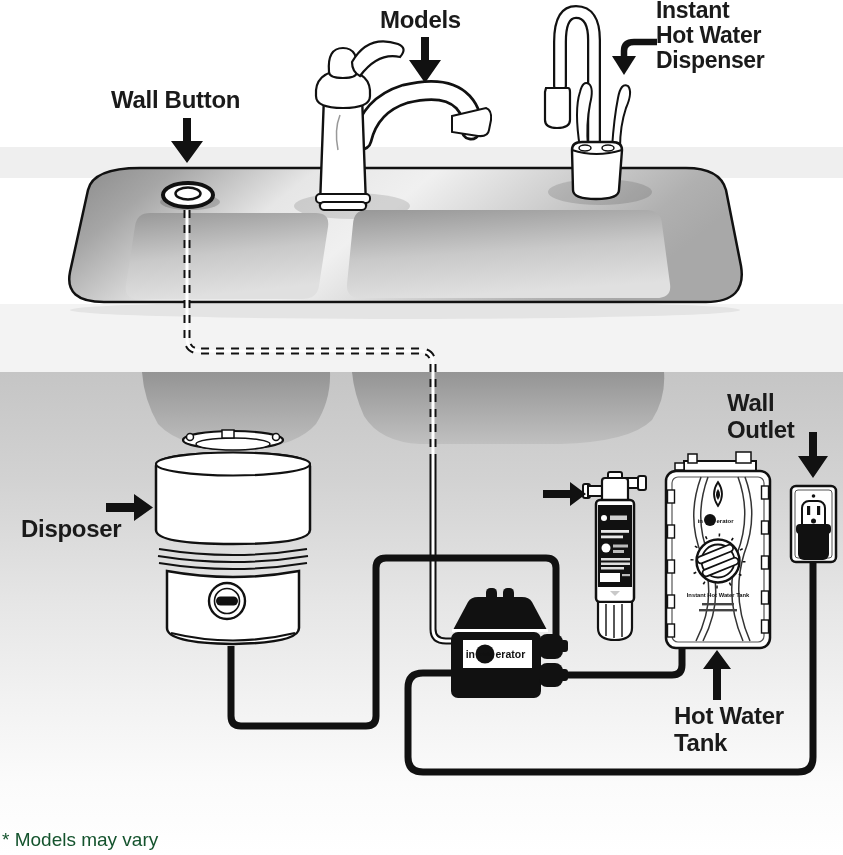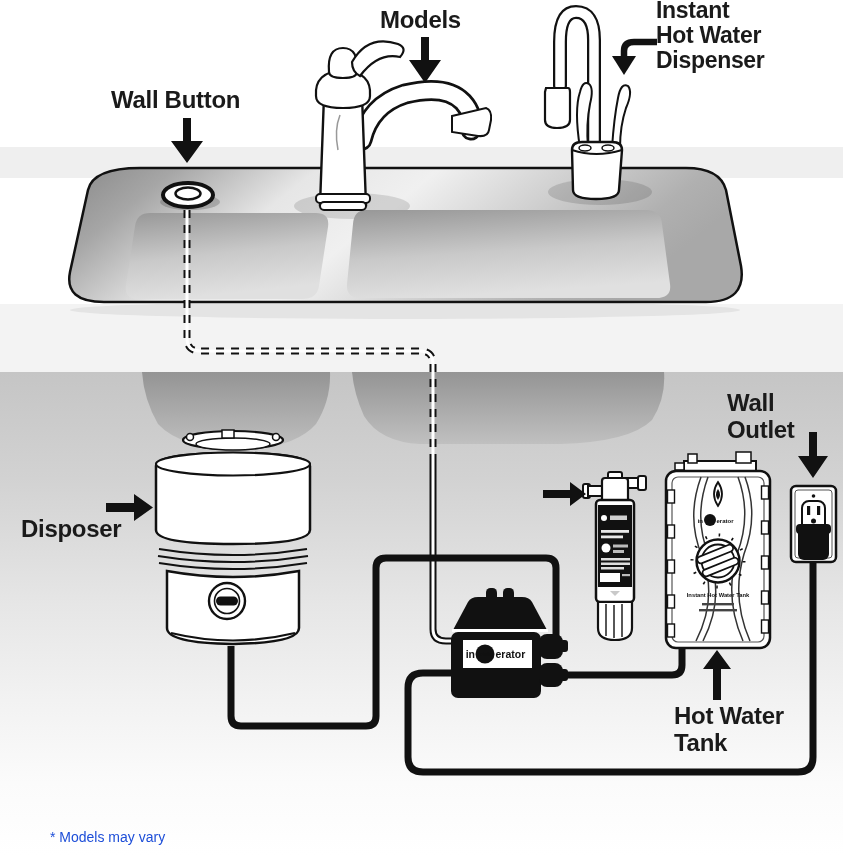--- a/index.html
+++ b/index.html
@@ -2,21 +2,21 @@
 <html><head>
 <meta charset="utf-8">
 <style>
   html,body{margin:0;padding:0;background:#fff;}
   .stage{position:relative;width:843px;height:855px;background:#fff;overflow:hidden;
          font-family:"Liberation Sans",sans-serif;}
   .stage svg{position:absolute;left:0;top:0;}
   .label{position:absolute;font-weight:bold;font-size:24px;line-height:27px;color:#1a1a1a;
          white-space:pre-line;letter-spacing:-0.3px;}
   .label.small{font-size:23px;line-height:25px;}
-  .footnote{position:absolute;font-size:14px;font-weight:normal;color:#1d4ed8;margin-left:48px;}
+  .footnote{position:absolute;font-size:19px;font-weight:normal;color:#14532d;}
   svg text{font-family:"Liberation Sans",sans-serif;font-weight:bold;fill:#111;}
 </style>
 </head>
 <body>
 
 <div class="stage">
 <svg width="843" height="855" viewBox="0 0 843 855">
   <defs>
     <linearGradient id="deckGrad" x1="0" y1="0" x2="1" y2="0.25">
       <stop offset="0" stop-color="#898989"></stop>

